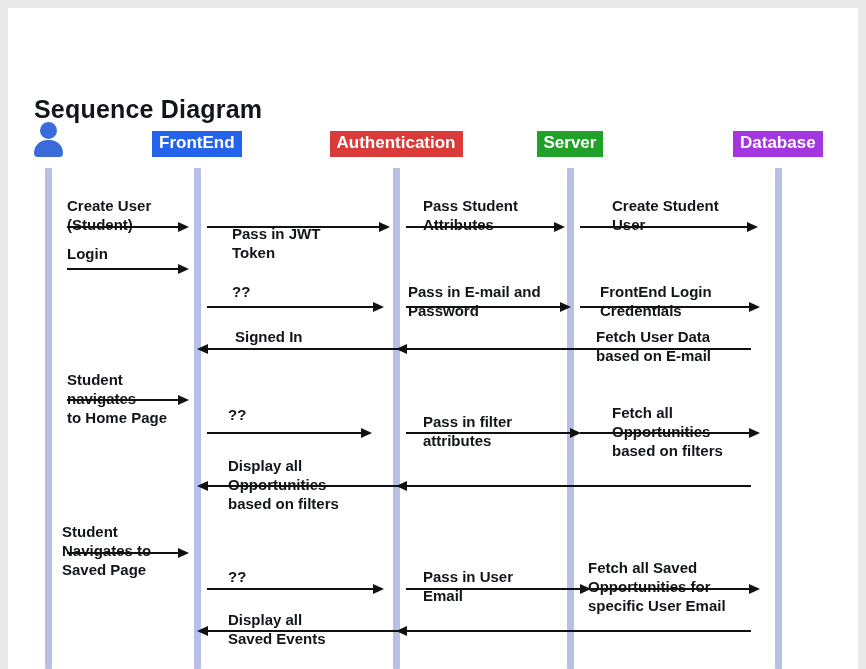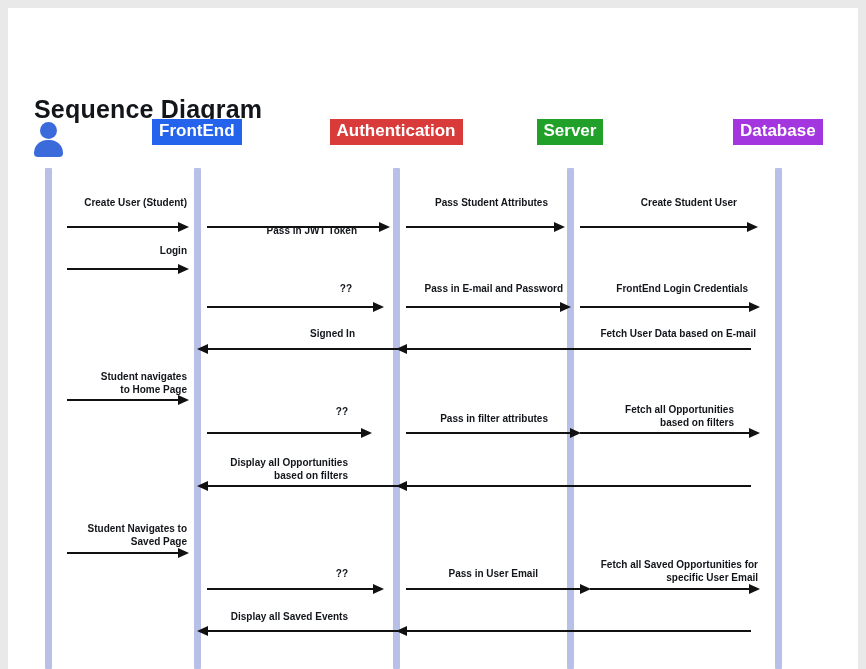--- a/index.html
+++ b/index.html
@@ -44,41 +44,42 @@
     border-radius: 1px;
   }
   .actor-label {
     position: absolute;
     color: #ffffff;
     font-size: 17px;
     font-weight: bold;
     padding: 2px 7px 4px 7px;
     white-space: nowrap;
     line-height: 1.15;
+    margin-top: 12px;
   }
   .person-head {
     position: absolute;
     width: 17px;
     height: 17px;
     border-radius: 50%;
     background: #3b6bdb;
   }
   .person-body {
     position: absolute;
     width: 29px;
     height: 17px;
     border-radius: 14px 14px 4px 4px;
     background: #3b6bdb;
   }
   .msg-label {
     position: absolute;
-    font-size: 10px;
+    font-size: 15px;
     font-weight: bold;
     color: #12151a;
-    text-align: right;
+    text-align: left;
     line-height: 1.25;
     white-space: pre-line;
   }
   .arrow-line {
     position: absolute;
     height: 0;
     border-top: 2px solid #111111;
   }
   .arrow-head {
     position: absolute;

